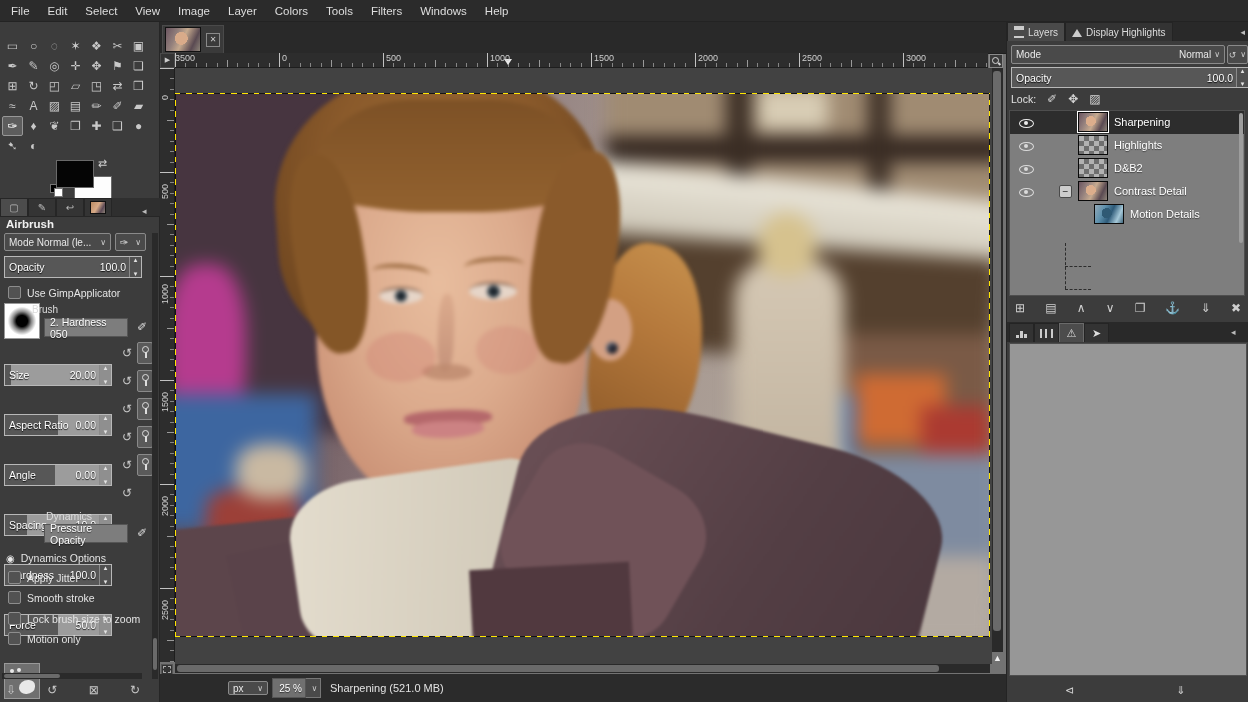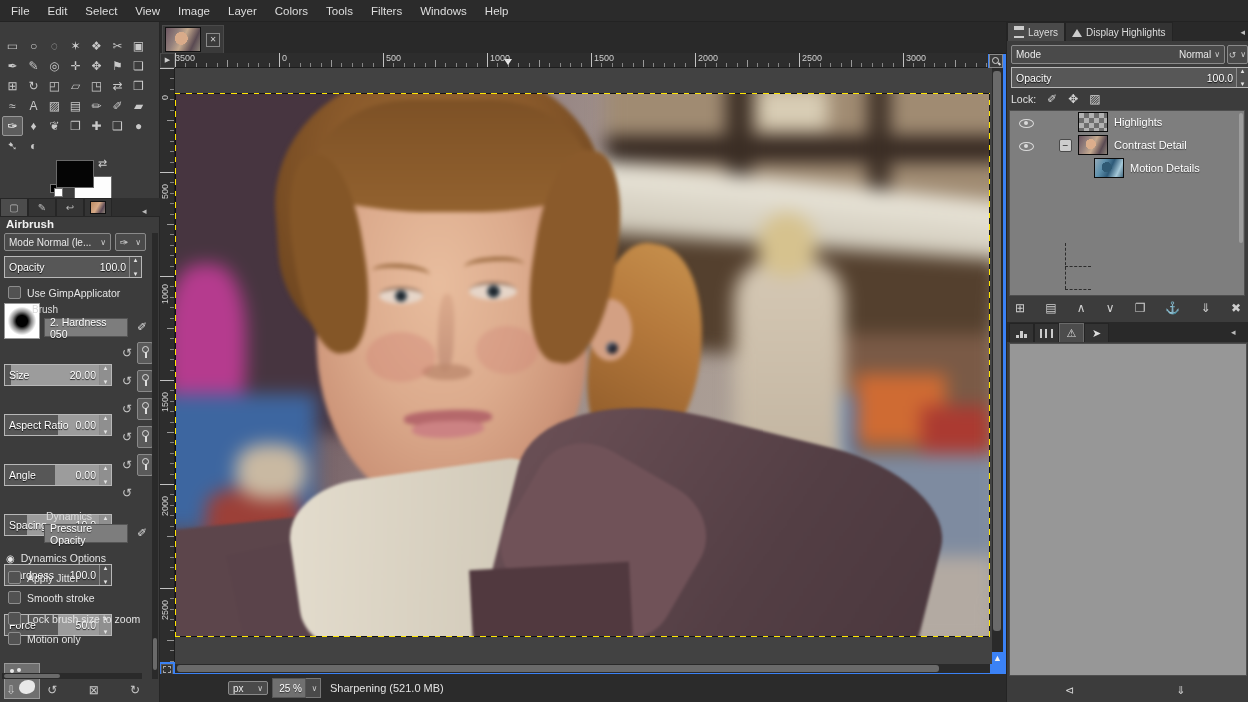--- a/index.html
+++ b/index.html
@@ -1,18 +1,18 @@
 <!DOCTYPE html>
 <html><head>
 <meta charset="utf-8">
 <style>
   html,body{margin:0;padding:0}
   body{width:1248px;height:702px;overflow:hidden;background:#2b2b2b;
        font-family:"Liberation Sans",sans-serif;color:#dcdcdc;font-size:11px;}
-  .app{position:relative;width:1248px;height:702px;background:#3b82f6}
+  .app{position:relative;width:1248px;height:702px;background:#737373}
   .abs{position:absolute}
   
   .menubar{left:0;top:0;width:1248px;height:22px;background:#2b2b2b;border-bottom:1px solid #232323;
            display:flex;align-items:center;padding-left:2px;box-sizing:border-box}
   .menu-item{padding:3px 9px;font-size:11.5px;color:#dedede;cursor:default}
   
   .leftpanel{left:0;top:22px;width:160px;height:680px;background:#3c3c3c;border-right:1px solid #262626;box-sizing:border-box}
   .toolgrid{position:absolute;left:2px;top:14px;width:156px;display:flex;flex-wrap:wrap}
   .tool{width:21px;height:20px;display:flex;align-items:center;justify-content:center;
         font-size:12px;color:#c9c9c9;border:1px solid transparent;box-sizing:border-box}
@@ -544,24 +544,34 @@
     </div>
 
     <div class="abs lockrow">
       <span>Lock:</span>
       <span class="ic">✐</span>
       <span class="ic">✥</span>
       <span class="ic">▨</span>
     </div>
 
     <div class="abs layerlist">
+      <div class="lrow sel">
+        <span class="eye"></span>
+        <span class="lthumb photo" style="left:68px"></span>
+        <span class="lname" style="left:104px">Sharpening</span>
+      </div>
       <div class="lrow">
         <span class="eye"></span>
         <span class="lthumb checker" style="left:68px"></span>
         <span class="lname" style="left:104px">Highlights</span>
+      </div>
+      <div class="lrow">
+        <span class="eye"></span>
+        <span class="lthumb checker" style="left:68px"></span>
+        <span class="lname" style="left:104px">D&amp;B2</span>
       </div>
       <div class="lrow">
         <span class="eye"></span>
         <span class="lexp">−</span>
         <span class="lthumb photo" style="left:68px"></span>
         <span class="lname" style="left:104px">Contrast Detail</span>
       </div>
       <div class="lrow">
         <span class="lthumb invert" style="left:84px"></span>
         <span class="lname" style="left:120px">Motion Details</span>

